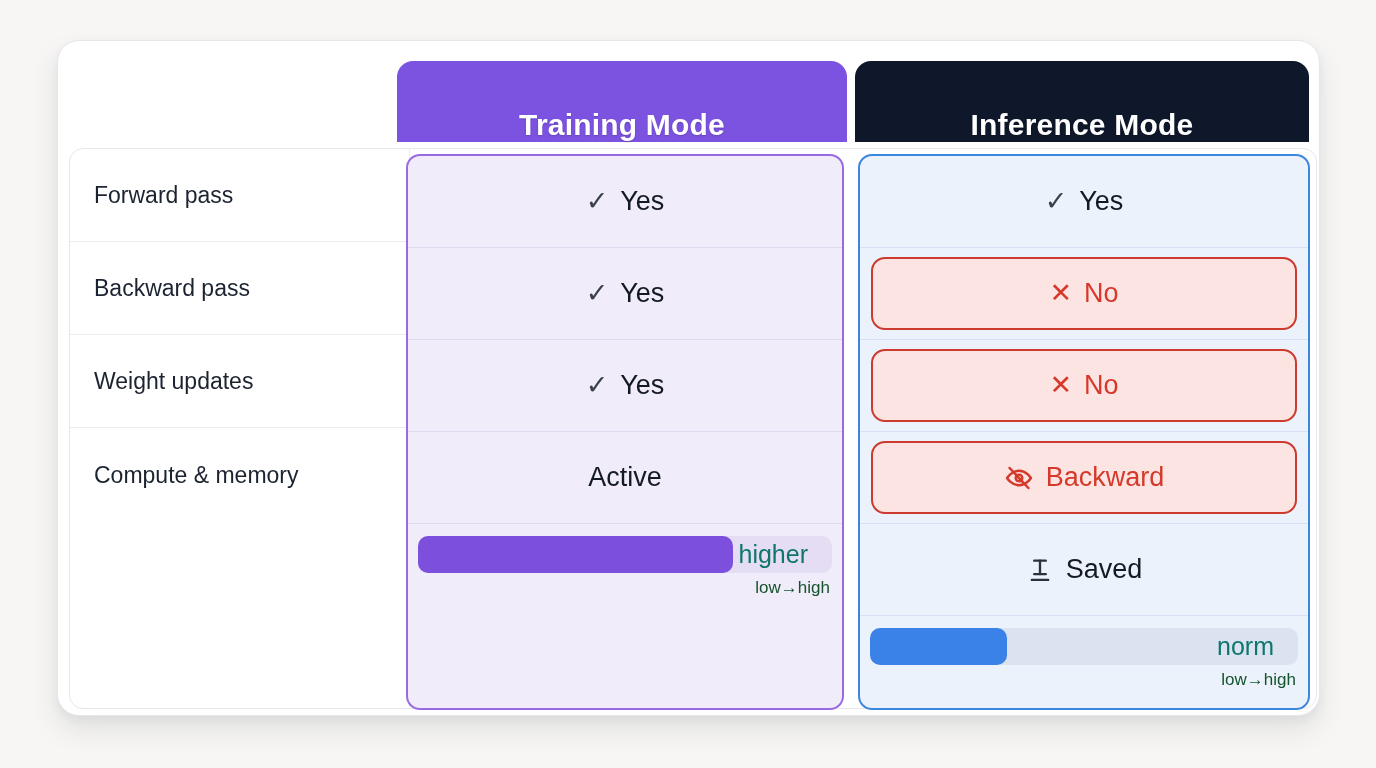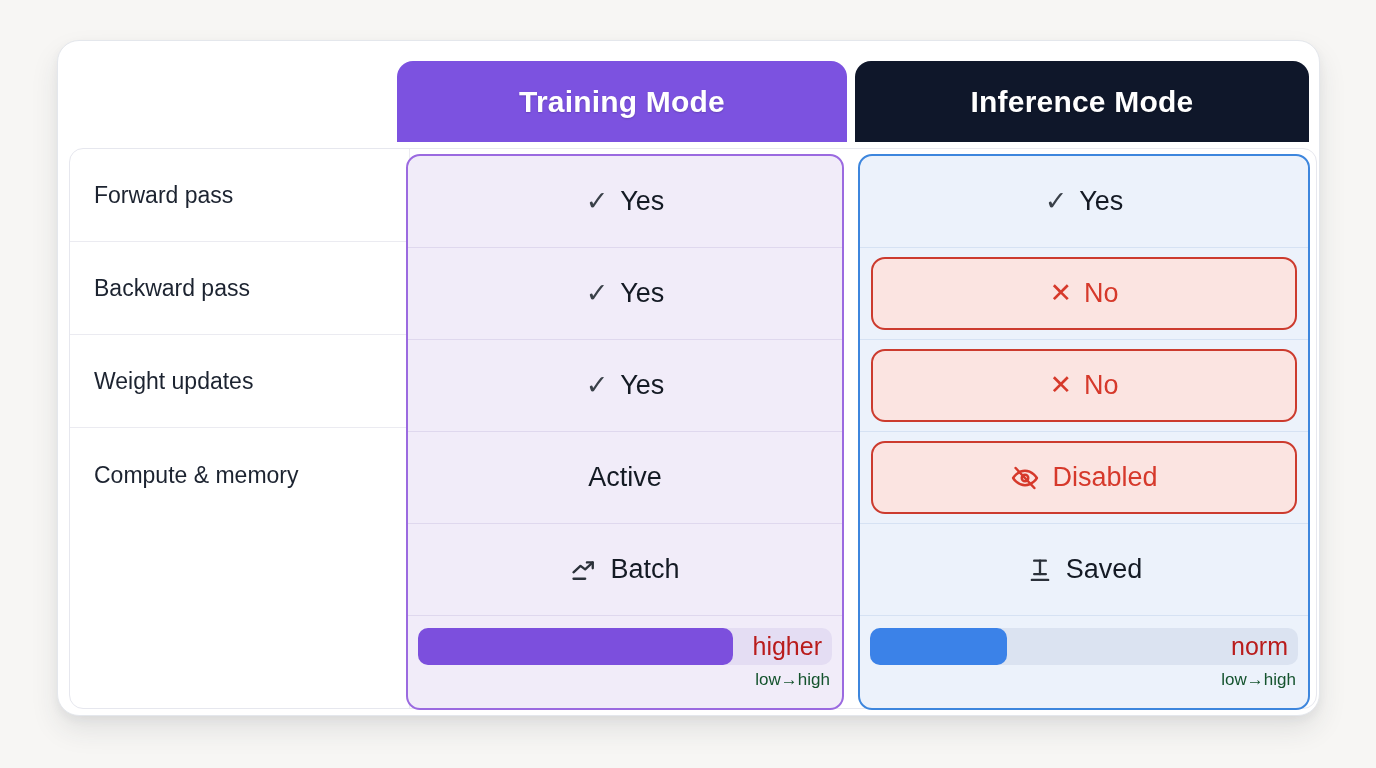--- a/index.html
+++ b/index.html
@@ -15,21 +15,21 @@
   .card {
     position: absolute; left: 57px; top: 40px; width: 1263px; height: 676px;
     background: #ffffff; border: 1px solid #e4e7ec; border-radius: 22px;
     box-shadow: 0 14px 28px rgba(40,45,60,0.10), 0 4px 10px rgba(40,45,60,0.05);
   }
 
   
   .col-header {
     position: absolute; top: 20px; height: 81px;
     border-radius: 16px 16px 0 0;
-    display: flex; align-items: center; justify-content: center;
+    display: flex; align-items: flex-end; justify-content: center;
     color: #ffffff; font-size: 30px; font-weight: 700;
     letter-spacing: 0.2px; text-shadow: 0 1px 2px rgba(0,0,0,0.18);
   }
   .col-header.training { left: 339px; width: 450px; background: #7c52e0; }
   .col-header.inference { left: 797px; width: 454px; background: #0f172a; }
 
   
   .table-area {
     position: absolute; left: 11px; top: 107px; width: 1248px; height: 561px;
     background: #ffffff; border: 1.5px solid #e6e7ee; border-radius: 14px;
@@ -92,22 +92,22 @@
     position: relative; height: 37px; border-radius: 10px; width: 100%;
   }
   .bar-track.training { background: #e4ddf3; }
   .bar-track.inference { background: #dbe3f1; }
   .bar-fill {
     position: absolute; left: 0; top: 0; bottom: 0; border-radius: 10px;
   }
   .bar-fill.training { background: #7c4fdd; }
   .bar-fill.inference { background: #3b82e8; }
   .bar-label {
-    position: absolute; right: 10px; top: 0; height: 37px; line-height: 37px;
-    font-size: 25px; color: #b91c1c;
+    position: absolute; right: 24px; top: 0; height: 37px; line-height: 37px;
+    font-size: 25px; color: #0f766e;
   }
   .bar-scale {
     margin-top: 5px; text-align: right; font-size: 17px; color: #14532d;
     padding-right: 2px;
   }
 </style>
 </head>
 <body>
 
 <div class="stage">
@@ -144,32 +144,20 @@
         </div>
         <div class="panel-row">
           <div class="cell-plain">
             <span class="glyph-check">✓</span>
             <span>Yes</span>
           </div>
         </div>
         <div class="panel-row">
           <div class="cell-plain">
             <span>Active</span>
-          </div>
-        </div>
-        <div class="panel-row">
-          <div class="cell-plain">
-            <span class="icon-svg">
-              <svg width="28" height="28" viewBox="0 0 24 24" fill="none" stroke="#2b313a" stroke-width="2" stroke-linecap="round" stroke-linejoin="round">
-                <polyline points="3,14 9,8.5 13,11.5 19.5,5.5"></polyline>
-                <polyline points="14.5,5.5 19.5,5.5 19.5,10.5"></polyline>
-                <line x1="3" y1="19.5" x2="13" y2="19.5"></line>
-              </svg>
-            </span>
-            <span>Batch</span>
           </div>
         </div>
         <div class="panel-row">
           <div class="bar-cell">
             <div class="bar-track training">
               <div class="bar-fill training" style="width: 76%;"></div>
               <span class="bar-label">higher</span>
             </div>
             <div class="bar-scale">low→high</div>
           </div>
@@ -197,21 +185,21 @@
         </div>
         <div class="panel-row">
           <div class="alert-pill">
             <span class="icon-svg">
               <svg width="30" height="30" viewBox="0 0 24 24" fill="none" stroke="#d6392b" stroke-width="2" stroke-linecap="round" stroke-linejoin="round">
                 <path d="M2.5 12s3.4-5.8 9.5-5.8S21.5 12 21.5 12s-3.4 5.8-9.5 5.8S2.5 12 2.5 12z"></path>
                 <circle cx="12" cy="12" r="2.6"></circle>
                 <line x1="4.5" y1="4" x2="19.5" y2="20"></line>
               </svg>
             </span>
-            <span>Disabled</span>
+            <span>Backward</span>
           </div>
         </div>
         <div class="panel-row">
           <div class="cell-plain">
             <span class="icon-svg">
               <svg width="28" height="28" viewBox="0 0 24 24" fill="none" stroke="#2b313a" stroke-width="2" stroke-linecap="round" stroke-linejoin="round">
                 <line x1="7" y1="4" x2="17" y2="4"></line>
                 <line x1="12" y1="4" x2="12" y2="15.5"></line>
                 <line x1="7" y1="15.5" x2="17" y2="15.5"></line>
                 <line x1="5" y1="20.5" x2="19" y2="20.5"></line>

